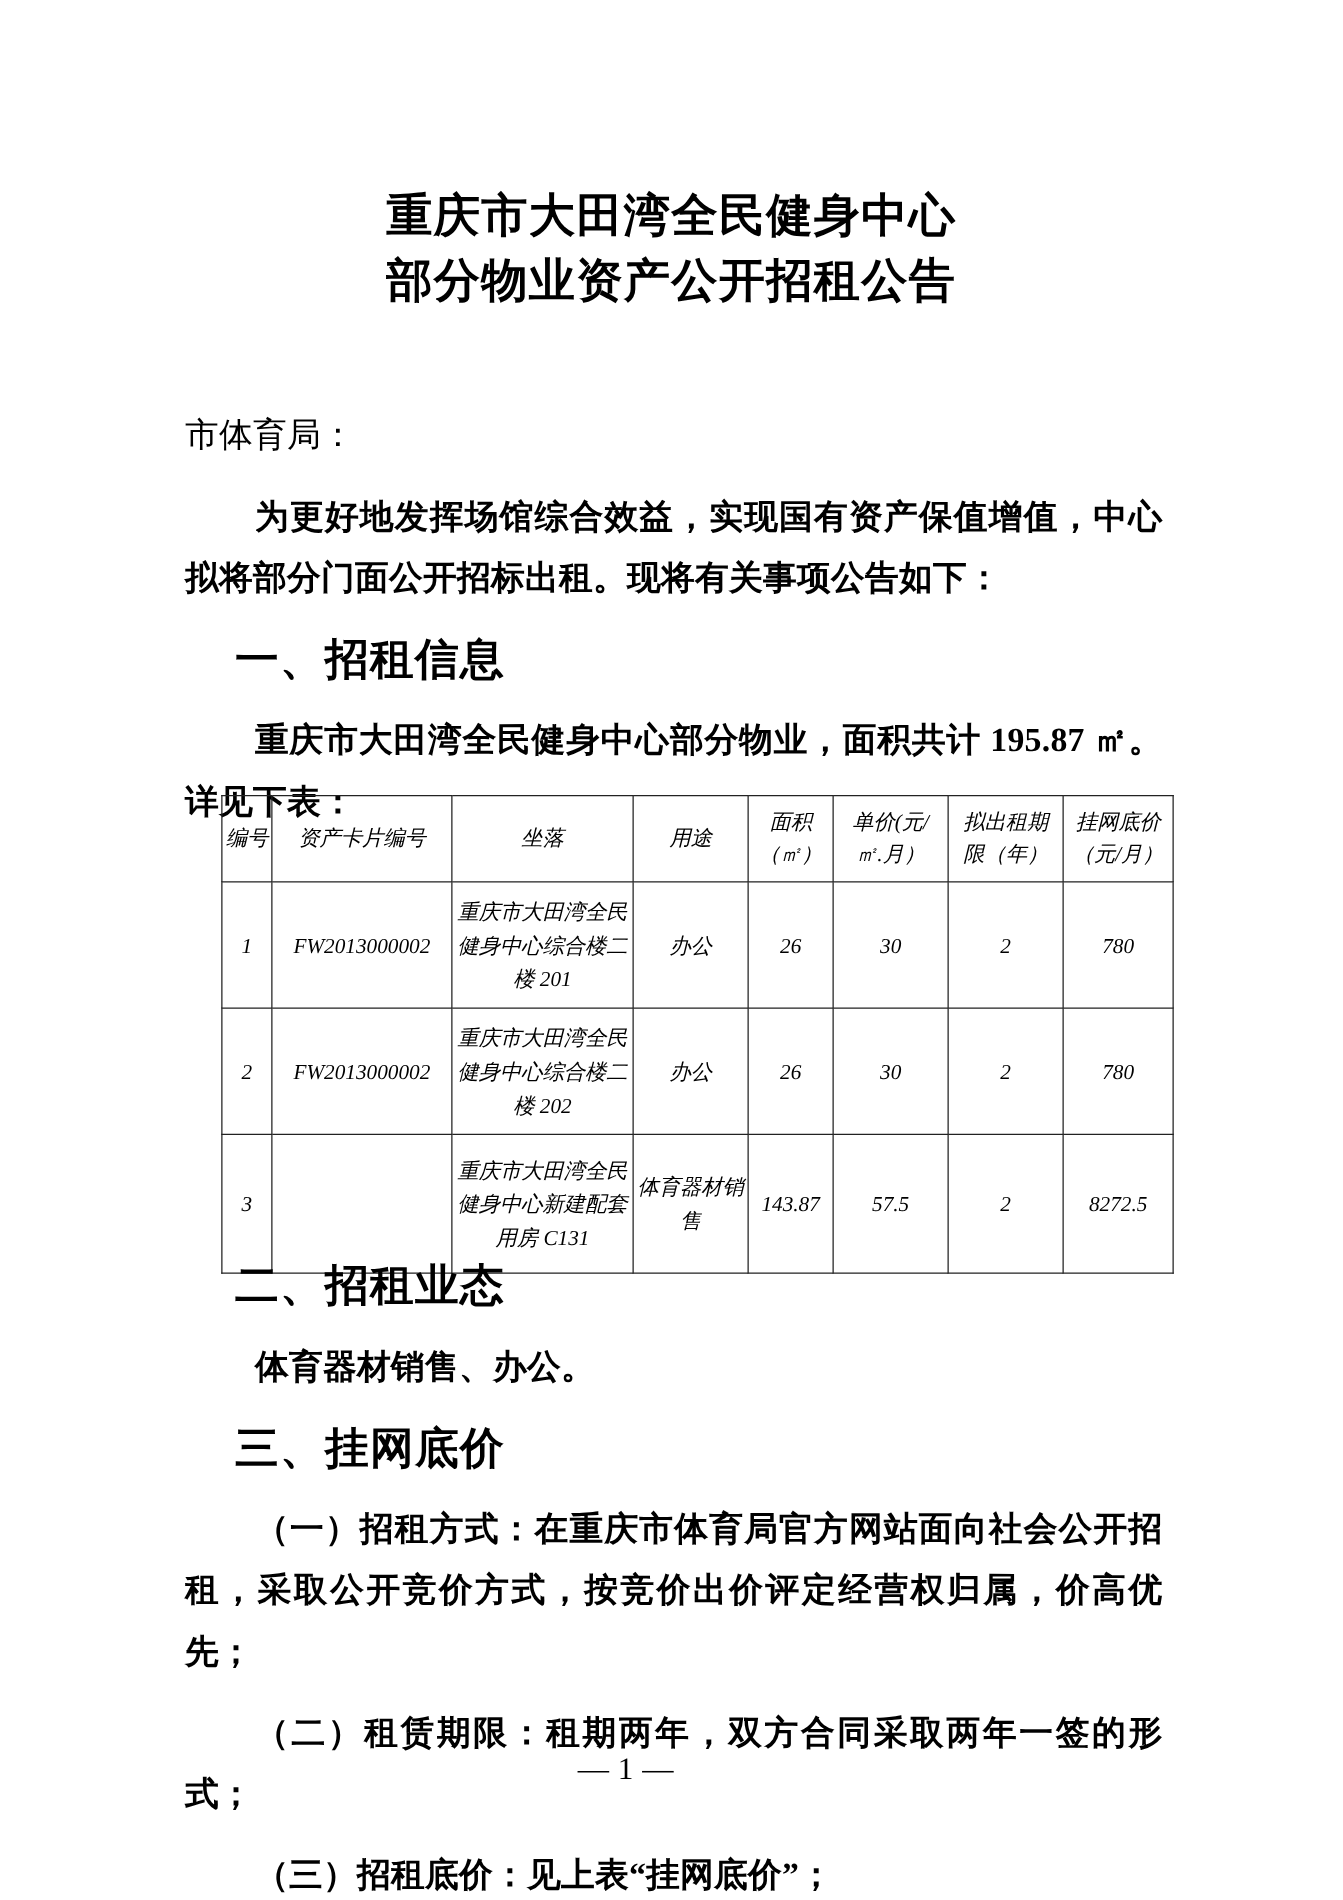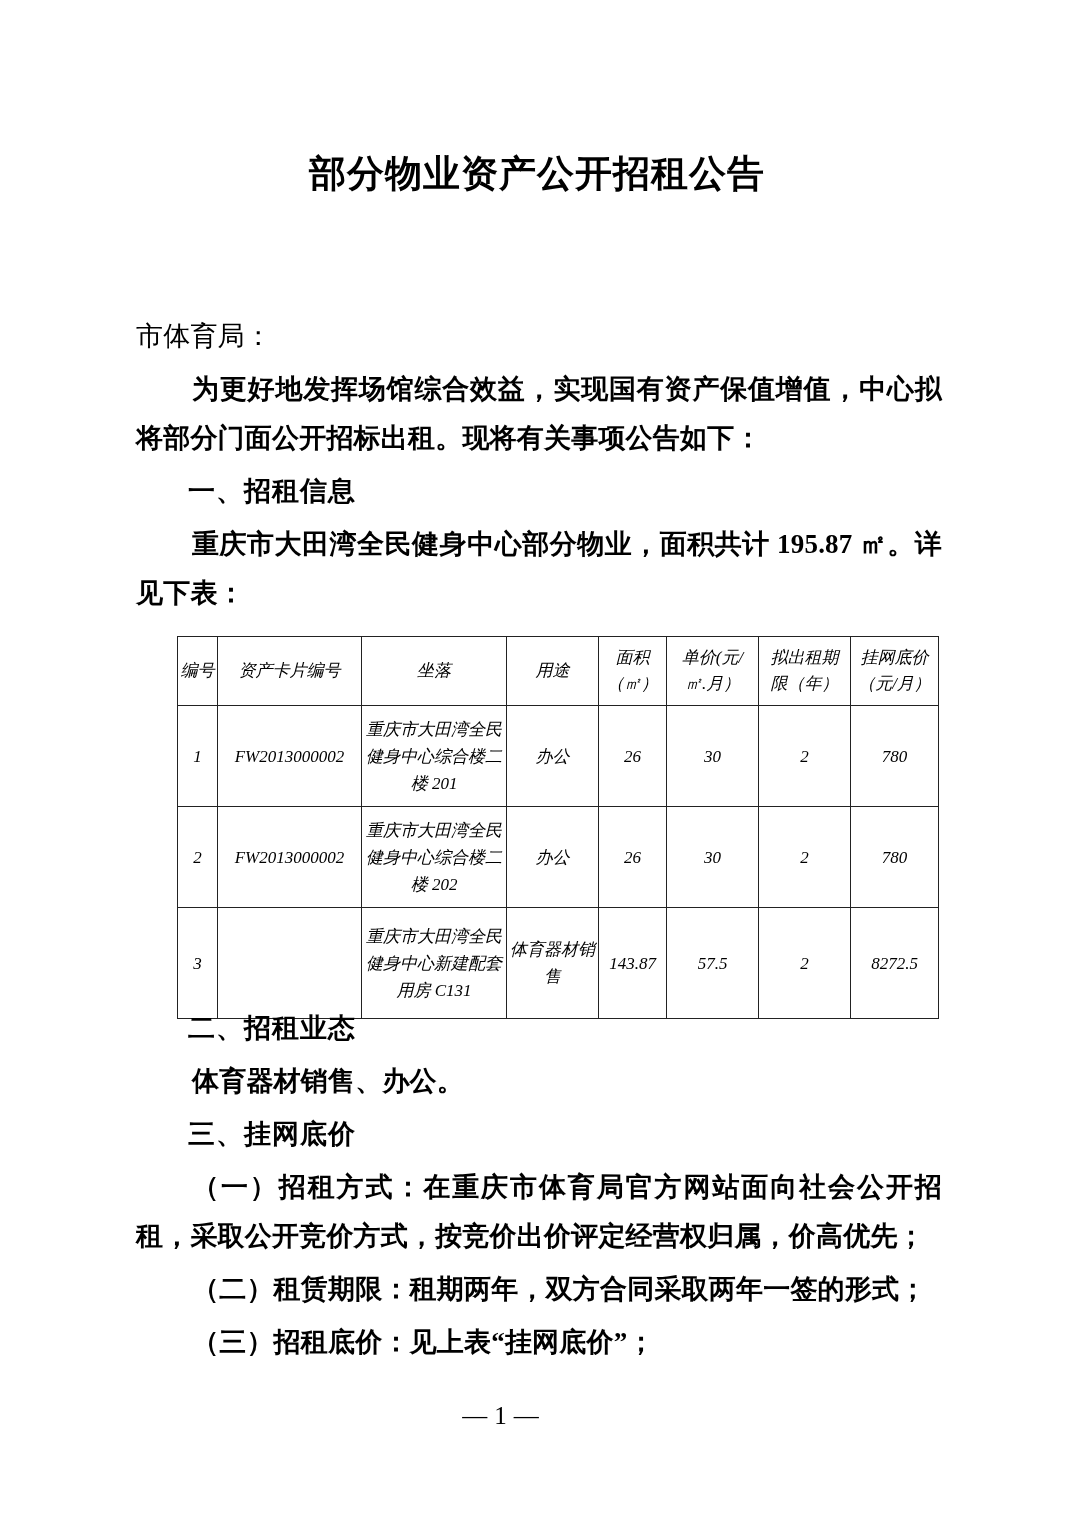--- a/index.html
+++ b/index.html
@@ -42,29 +42,29 @@
     top: 308px;
     width: 814px;
   }
 
   .para {
     font-family: "Liberation Serif", "DejaVu Serif", serif;
     font-size: 27px;
     line-height: 49px;
     text-align: justify;
     text-justify: inter-character;
-    margin: 4px;
+    margin: 16px;
     letter-spacing: 0.2px;
   }
   .para.indent { text-indent: 56px; font-weight: bold; }
 
   .heading {
     font-family: "Liberation Sans", "DejaVu Sans", sans-serif;
     font-weight: bold;
-    font-size: 27px;
+    font-size: 35px;
     line-height: 49px;
     margin: 0;
     text-indent: 56px;
     letter-spacing: 1px;
   }
 
   
   .table-wrap {
     position: absolute;
     left: 177px;
@@ -133,20 +133,21 @@
     box-sizing: border-box;
   }
   .page-footer .fnum { padding: 0 4px; }
 </style>
 </head>
 <body>
 
 <div class="page">
 
   <div class="doc-title">
+    <span class="line">重庆市大田湾全民健身中心</span>
     <span class="line">部分物业资产公开招租公告</span>
   </div>
 
   <div class="body-area">
     <p class="para">市体育局：</p>
     <p class="para indent">为更好地发挥场馆综合效益，实现国有资产保值增值，中心拟将部分门面公开招标出租。现将有关事项公告如下：</p>
     <p class="heading">一、招租信息</p>
     <p class="para indent">重庆市大田湾全民健身中心部分物业，面积共计 195.87 ㎡。详见下表：</p>
   </div>
 

